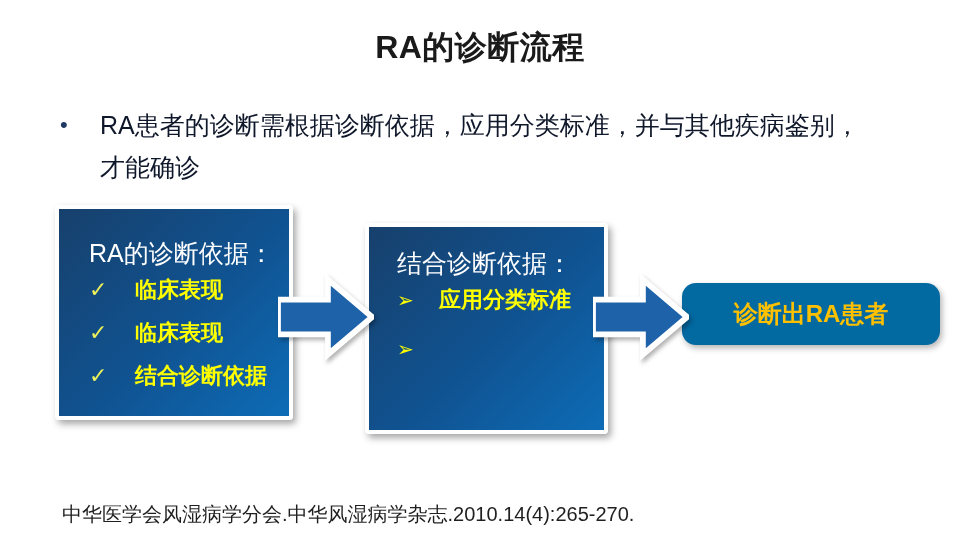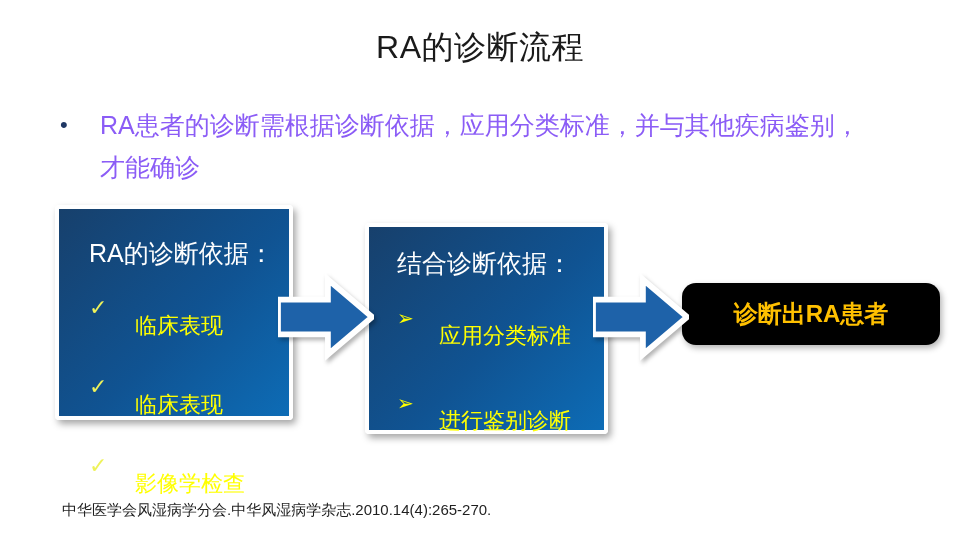--- a/index.html
+++ b/index.html
@@ -13,21 +13,21 @@
     width: 960px; height: 540px;
     background: #ffffff;
   }
 
   
   .slide-title {
     position: absolute;
     top: 26px; left: 0; right: 0;
     text-align: center;
     font-size: 32px;
-    font-weight: normal;
+    font-weight: bold;
     color: #1a1a1a;
     letter-spacing: 0.5px;
   }
 
   
   .bullet-row {
     position: absolute;
     left: 60px; top: 104px;
     width: 800px;
     display: flex;
@@ -38,21 +38,21 @@
     flex: 0 0 40px;
     font-size: 22px;
     line-height: 42px;
     color: #1F3864;
   }
   .bullet-text {
     flex: 1;
     max-width: 780px;
     font-size: 25px;
     line-height: 42px;
-    color: #8b5cf6;
+    color: #0f172a;
   }
 
   
   .flow-box {
     position: absolute;
     background: linear-gradient(135deg, #17406C 0%, #105392 55%, #0D6CB6 100%);
     border: 4px solid #ffffff;
     border-radius: 4px;
     box-shadow: 3px 4px 7px rgba(0,0,0,0.35);
     z-index: 1;
@@ -82,58 +82,57 @@
     flex: 0 0 46px;
   }
   .item-marker-arrow {
     color: #FFFF00;
     font-size: 20px;
     width: 42px;
     flex: 0 0 42px;
   }
   .item-label {
     color: #FFFF00;
-    font-weight: normal;
+    font-weight: bold;
     font-size: 22px;
-    margin-top: 36px;
   }
 
   
   .flow-arrow {
     position: absolute;
     z-index: 2;
     filter: drop-shadow(2px 3px 2px rgba(0,0,0,0.3));
   }
   .arrow-1 { left: 278px; top: 272px; }
   .arrow-2 { left: 593px; top: 272px; }
 
   
   .result-box {
     position: absolute;
     left: 682px; top: 283px;
     width: 258px; height: 62px;
-    background: #000000;
+    background: #0369a1;
     border-radius: 14px;
     box-shadow: 2px 3px 6px rgba(0,0,0,0.3);
     display: flex;
     align-items: center;
     justify-content: center;
     z-index: 1;
   }
   .result-label {
     color: #FFC000;
     font-weight: bold;
     font-size: 24px;
   }
 
   
   .footer-citation {
     position: absolute;
     left: 62px; top: 501px;
-    font-size: 15px;
+    font-size: 20px;
     color: #1f1f1f;
   }
 </style>
 </head>
 <body>
 
 <div class="slide">
 
   <div class="slide-title">RA的诊断流程</div>
 
@@ -147,37 +146,36 @@
     <div class="box-item">
       <span class="item-marker-check">✓</span>
       <span class="item-label">临床表现</span>
     </div>
     <div class="box-item">
       <span class="item-marker-check">✓</span>
       <span class="item-label">临床表现</span>
     </div>
     <div class="box-item">
       <span class="item-marker-check">✓</span>
-      <span class="item-label">影像学检查</span>
+      <span class="item-label">结合诊断依据</span>
     </div>
   </div>
 
   <svg class="flow-arrow arrow-1" width="96" height="90" viewBox="0 0 100 90">
     <polygon points="0,27 52,27 52,6 98,45 52,84 52,63 0,63" fill="#1E62A9" stroke="#ffffff" stroke-width="6" stroke-linejoin="miter"></polygon>
   </svg>
 
   <div class="flow-box box-combine">
     <div class="box-title">结合诊断依据：</div>
     <div class="box-item">
       <span class="item-marker-arrow">➢</span>
       <span class="item-label">应用分类标准</span>
     </div>
     <div class="box-item">
       <span class="item-marker-arrow">➢</span>
-      <span class="item-label">进行鉴别诊断</span>
     </div>
   </div>
 
   <svg class="flow-arrow arrow-2" width="96" height="90" viewBox="0 0 100 90">
     <polygon points="0,27 52,27 52,6 98,45 52,84 52,63 0,63" fill="#1E62A9" stroke="#ffffff" stroke-width="6" stroke-linejoin="miter"></polygon>
   </svg>
 
   <div class="result-box">
     <span class="result-label">诊断出RA患者</span>
   </div>

